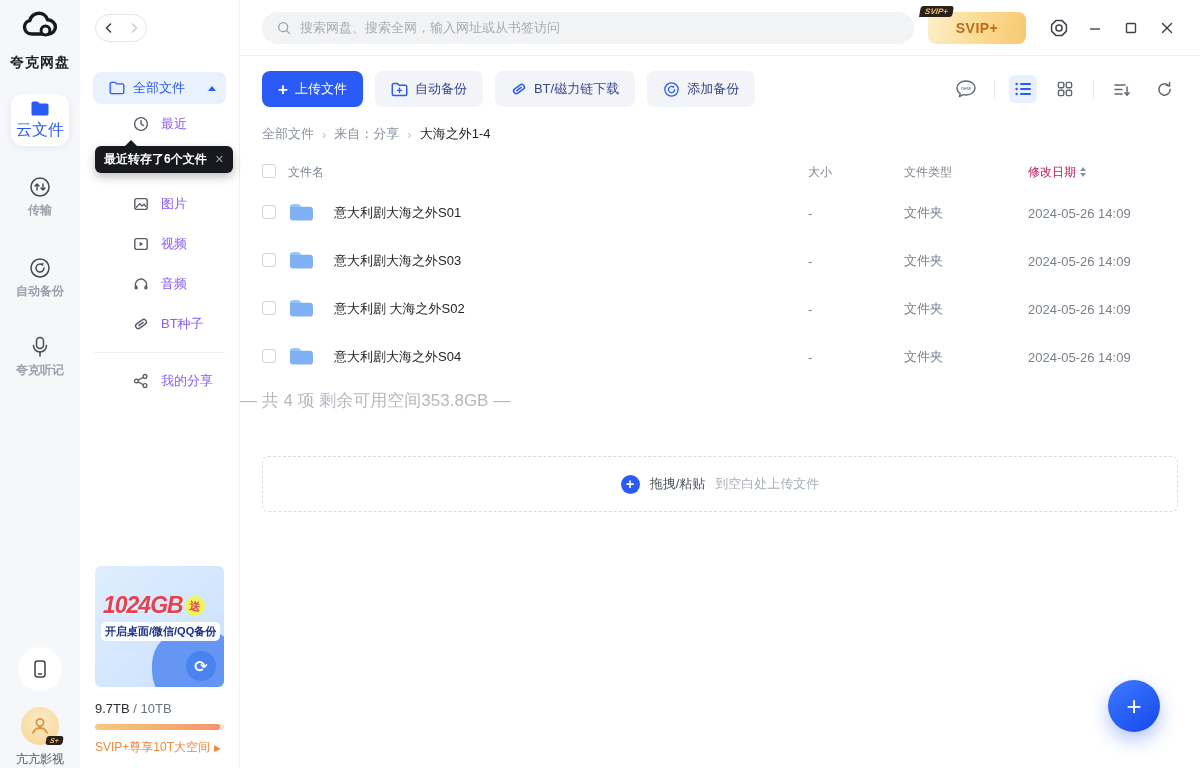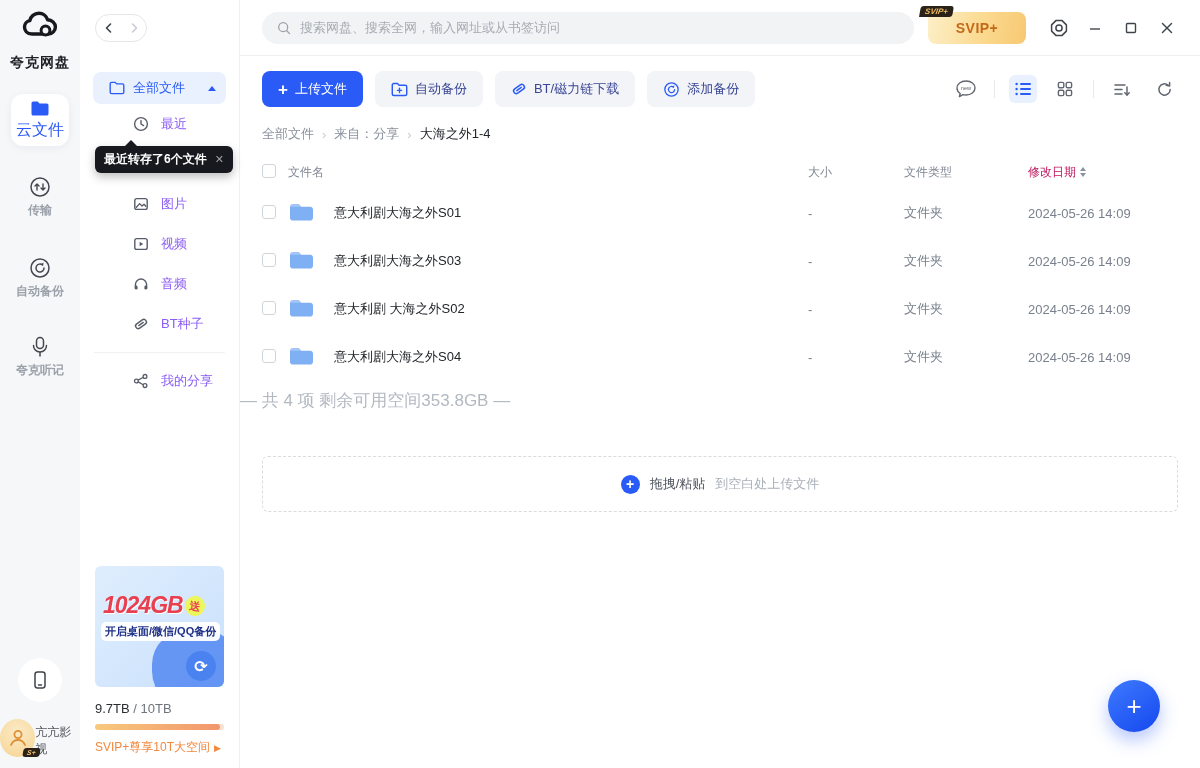--- a/index.html
+++ b/index.html
@@ -16,21 +16,21 @@
   .logo{margin-top:10px;display:flex;flex-direction:column;align-items:center;}
   .logo svg{width:36px;height:30px;}
   .logo-text{font-size:14px;font-weight:bold;color:#1C1F24;margin-top:14px;letter-spacing:1px;}
   .rail-tile{margin-top:22px;width:58px;height:52px;background:#fff;border-radius:12px;display:flex;flex-direction:column;align-items:center;justify-content:center;gap:3px;box-shadow:0 2px 8px rgba(30,40,70,.06);cursor:pointer;}
   .rail-tile .lbl{font-size:16px;color:var(--accent);}
   .rail-item{display:flex;flex-direction:column;align-items:center;gap:4px;cursor:pointer;font-weight:bold;}
   .rail-item .lbl{font-size:12px;color:#9BA1AA;}
   .rail-item svg{color:#43474F;}
   .ri-1{margin-top:30px;} .ri-2{margin-top:38px;} .ri-3{margin-top:36px;}
   .rail-phone{margin-top:auto;width:44px;height:44px;background:#fff;border-radius:50%;display:flex;align-items:center;justify-content:center;cursor:pointer;}
-  .avatar-wrap{margin-top:16px;display:flex;flex-direction:row;align-items:center;margin-bottom:10px;}
+  .avatar-wrap{margin-top:16px;display:flex;flex-direction:column;align-items:center;}
   .avatar{position:relative;width:38px;height:38px;border-radius:50%;background:radial-gradient(circle at 50% 35%,#FBEBC8,#F6D391);display:flex;align-items:center;justify-content:center;cursor:pointer;}
   .avatar-badge{position:absolute;right:-4px;bottom:0;background:#2A2118;color:#F4C56F;font-size:7px;font-weight:bold;font-style:italic;padding:1px 4px;border-radius:3px;transform:skewX(-10deg);}
   .avatar-name{font-size:12px;color:#55595F;margin-top:6px;}
 
   
   .sidebar{width:160px;height:100%;background:#fff;border-right:1px solid var(--line);display:flex;flex-direction:column;flex-shrink:0;padding-top:14px;}
   .navpill{margin-left:15px;width:52px;height:28px;border:1px solid #E4E6EA;border-radius:14px;display:flex;align-items:center;justify-content:space-around;background:#fff;}
   .navpill .nav-btn{display:flex;align-items:center;cursor:pointer;}
   .allfiles{margin:30px 13px 0 13px;height:32px;background:var(--accent-soft);border-radius:8px;display:flex;align-items:center;padding:0 10px 0 16px;gap:8px;cursor:pointer;}
   .allfiles .lbl{font-size:13px;color:var(--accent);flex:1;}

